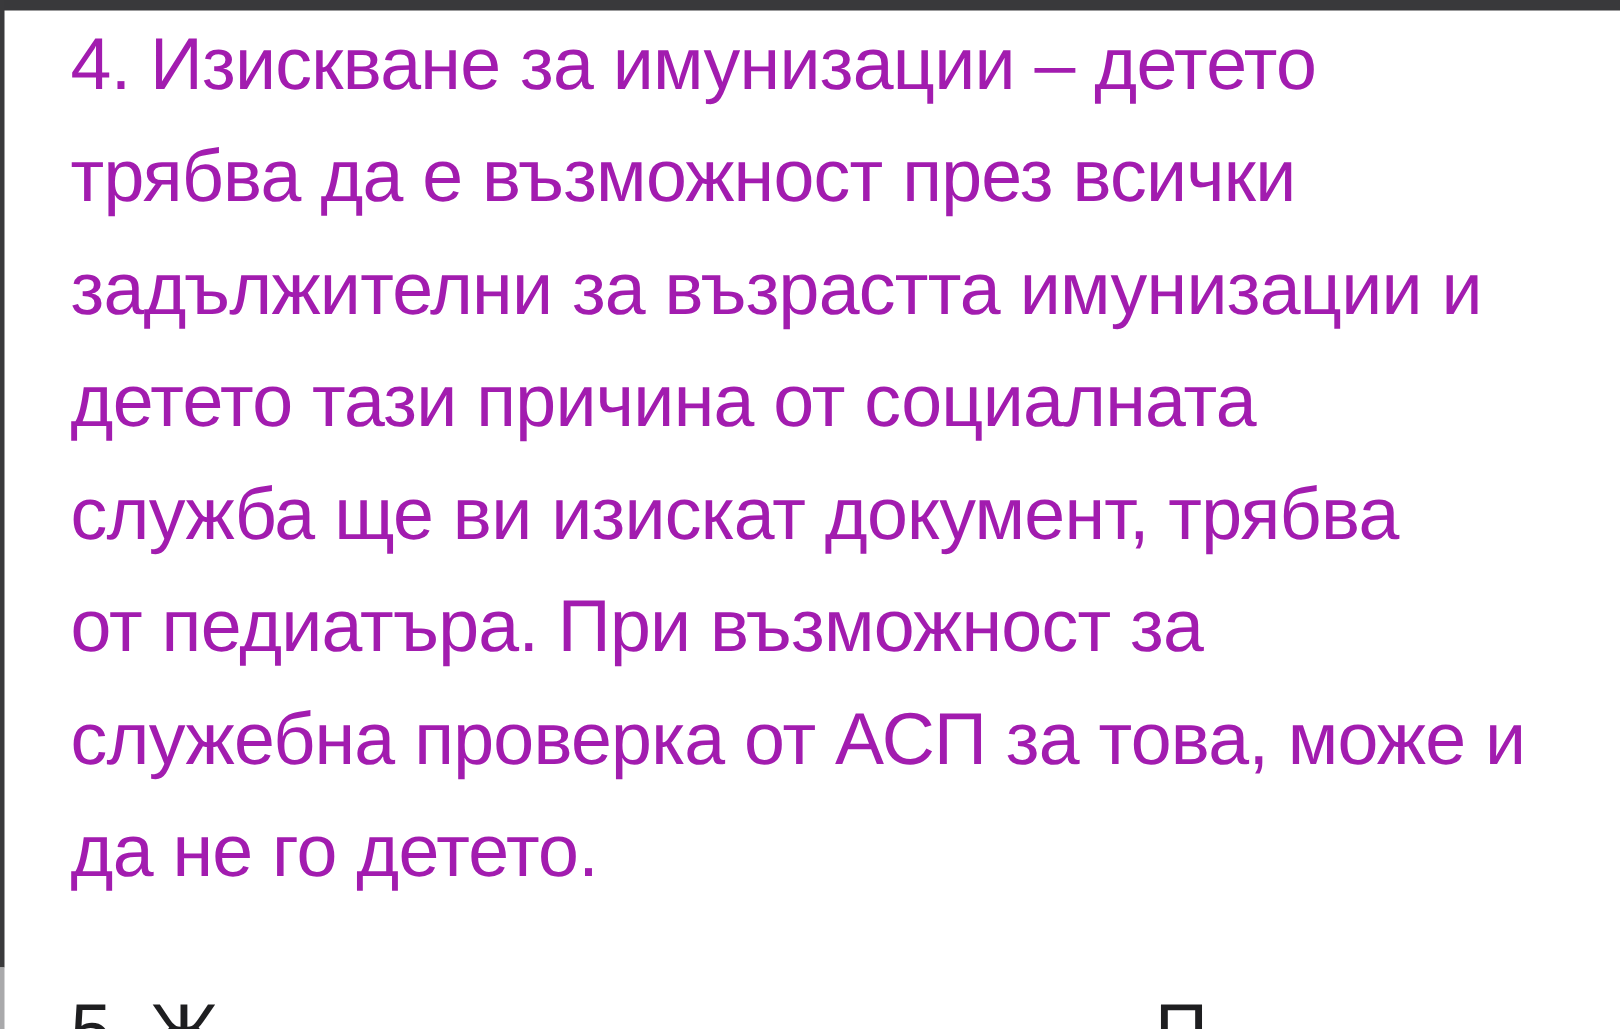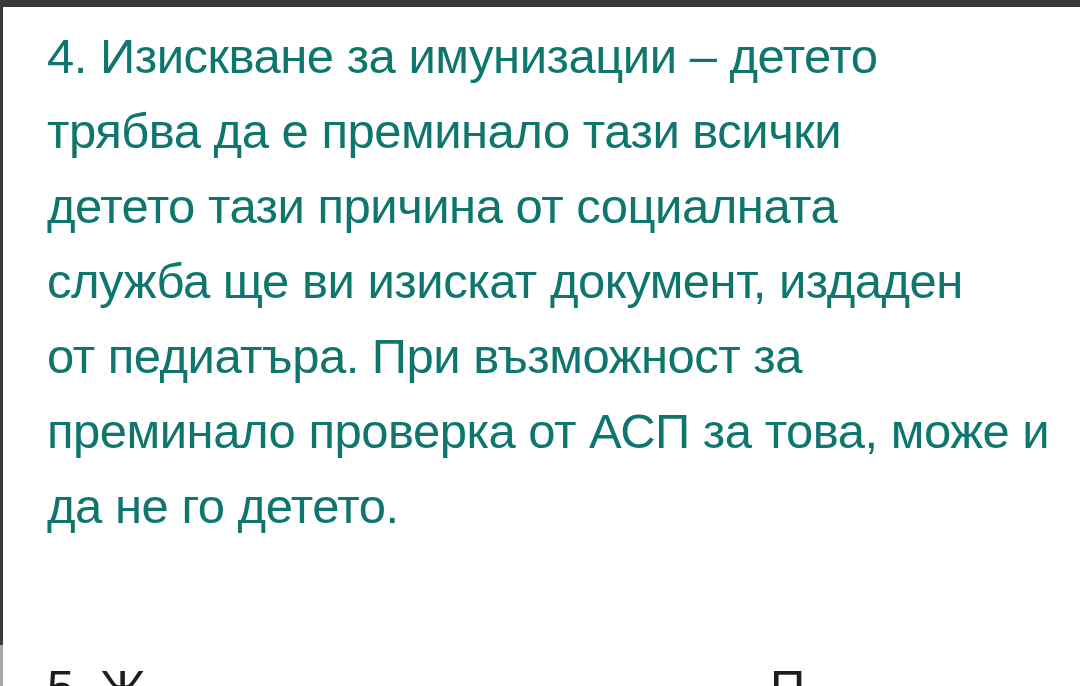--- a/index.html
+++ b/index.html
@@ -25,25 +25,25 @@
     width: 3px; height: 645px;
     background: #3a3a3c;
   }
   .left-edge-bottom {
     position: absolute; top: 645px; left: 0;
     width: 3px; height: 41px;
     background: #a9a9ab;
   }
   .body-text {
     position: absolute;
-    left: 47px; top: 19px;
+    left: 47px; top: 6px;
     font-size: 49px;
     line-height: 75px;
     letter-spacing: -0.5px;
-    color: #0f766e;
+    color: #a21caf;
     white-space: nowrap;
   }
   .next-partial {
     position: absolute;
     left: 0; top: 659px;
     height: 27px;
     width: 1080px;
     font-size: 49px;
     line-height: 75px;
     letter-spacing: -0.5px;
@@ -55,25 +55,26 @@
 </style>
 </head>
 <body>
 
 <div class="page">
 
   <div class="top-edge"></div>
 
   <div class="body-text">
     <div>4. Изискване за имунизации – детето</div>
-    <div>трябва да е преминало тази всички</div>
+    <div>трябва да е възможност през всички</div>
+    <div>задължителни за възрастта имунизации и</div>
     <div>детето тази причина от социалната</div>
-    <div>служба ще ви изискат документ, издаден</div>
+    <div>служба ще ви изискат документ, трябва</div>
     <div>от педиатъра. При възможност за</div>
-    <div>преминало проверка от АСП за това, може и</div>
+    <div>служебна проверка от АСП за това, може и</div>
     <div>да не го детето.</div>
   </div>
 
   <div class="next-partial">
     <span class="frag-left">5. Ж</span>
     <span class="frag-mid">П</span>
   </div>
 
   <div class="left-edge"></div>
   <div class="left-edge-bottom"></div>

